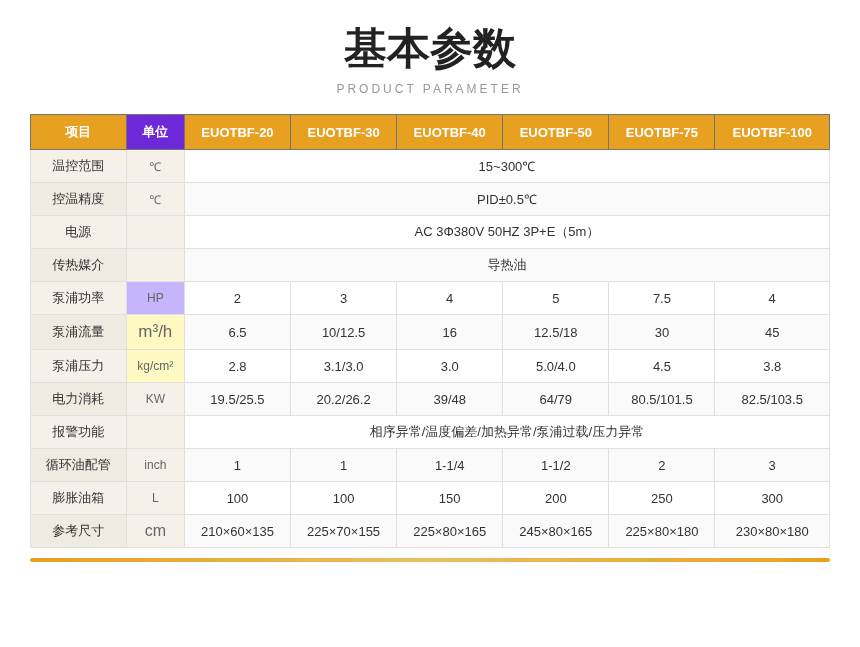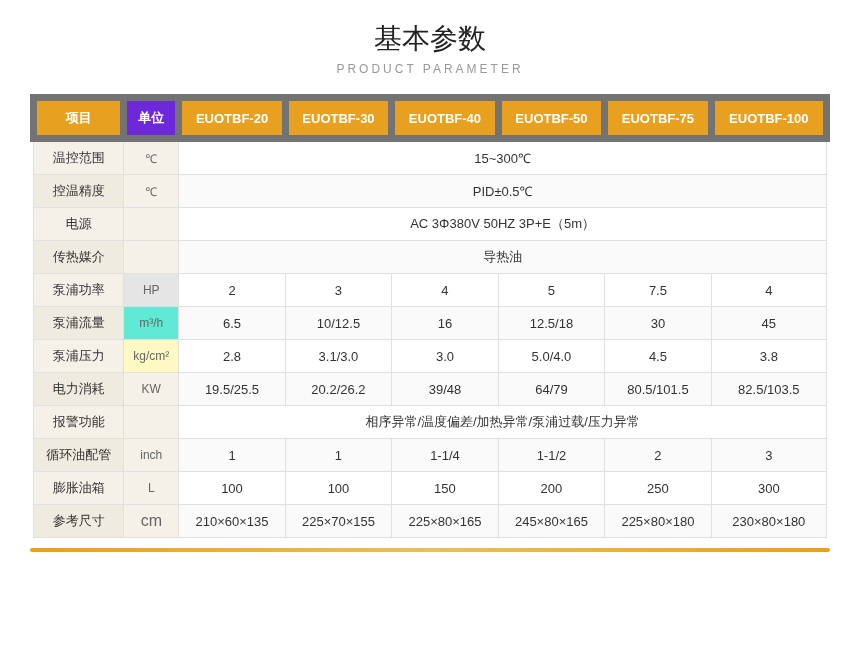--- a/index.html
+++ b/index.html
@@ -8,22 +8,22 @@
       font-family: "Microsoft YaHei", "SimHei", Arial, sans-serif;
       width: 860px;
       min-height: 647px;
       color: #333;
     }
     .page-wrapper {
       padding: 20px 30px 30px;
     }
     .page-title {
       text-align: center;
-      font-size: 28px;
-      font-weight: normal;
+      font-size: 43px;
+      font-weight: bold;
       color: #222;
       margin-bottom: 4px;
     }
     .page-subtitle {
       text-align: center;
       font-size: 12px;
       letter-spacing: 3px;
       color: #999;
       margin-bottom: 18px;
     }
@@ -31,21 +31,21 @@
       width: 100%;
       border-collapse: collapse;
       font-size: 13px;
     }
     thead tr th {
       background: #E8A020;
       color: #fff;
       font-weight: bold;
       text-align: center;
       padding: 8px 4px;
-      border: 7px solid #737373;
+      border: 1px solid #737373;
     }
     thead tr th:first-child {
       background: #E8A020;
     }
     thead tr th:nth-child(2) {
       background: #6d28d9;
       color: #fff;
     }
     tbody tr td {
       text-align: center;
@@ -115,31 +115,31 @@
           <td style="background: rgb(245, 240, 232); color: rgb(102, 102, 102); font-size: 12px;"></td>
           <td colspan="6">AC 3Φ380V 50HZ 3P+E（5m）</td>
         </tr>
         <tr>
           <td>传热媒介</td>
           <td style="background: rgb(245, 240, 232); color: rgb(102, 102, 102); font-size: 12px;"></td>
           <td colspan="6">导热油</td>
         </tr>
         <tr>
           <td>泵浦功率</td>
-          <td style="background: #e5e5e5; color: rgb(102, 102, 102); font-size: 12px; margin-left: 14px;">HP</td>
+          <td style="background: #c4b5fd; color: rgb(102, 102, 102); font-size: 12px; margin-left: 14px;">HP</td>
           <td>2</td>
           <td>3</td>
           <td>4</td>
           <td>5</td>
           <td>7.5</td>
           <td>4</td>
         </tr>
         <tr>
           <td>泵浦流量</td>
-          <td style="background: #5eead4; color: rgb(102, 102, 102); font-size: 12px;">m³/h</td>
+          <td style="background: #fef9c3; color: rgb(102, 102, 102); font-size: 17px;">m³/h</td>
           <td>6.5</td>
           <td>10/12.5</td>
           <td>16</td>
           <td>12.5/18</td>
           <td>30</td>
           <td>45</td>
         </tr>
         <tr>
           <td>泵浦压力</td>
           <td style="background: #fef9c3; color: rgb(102, 102, 102); font-size: 12px;">kg/cm²</td>

